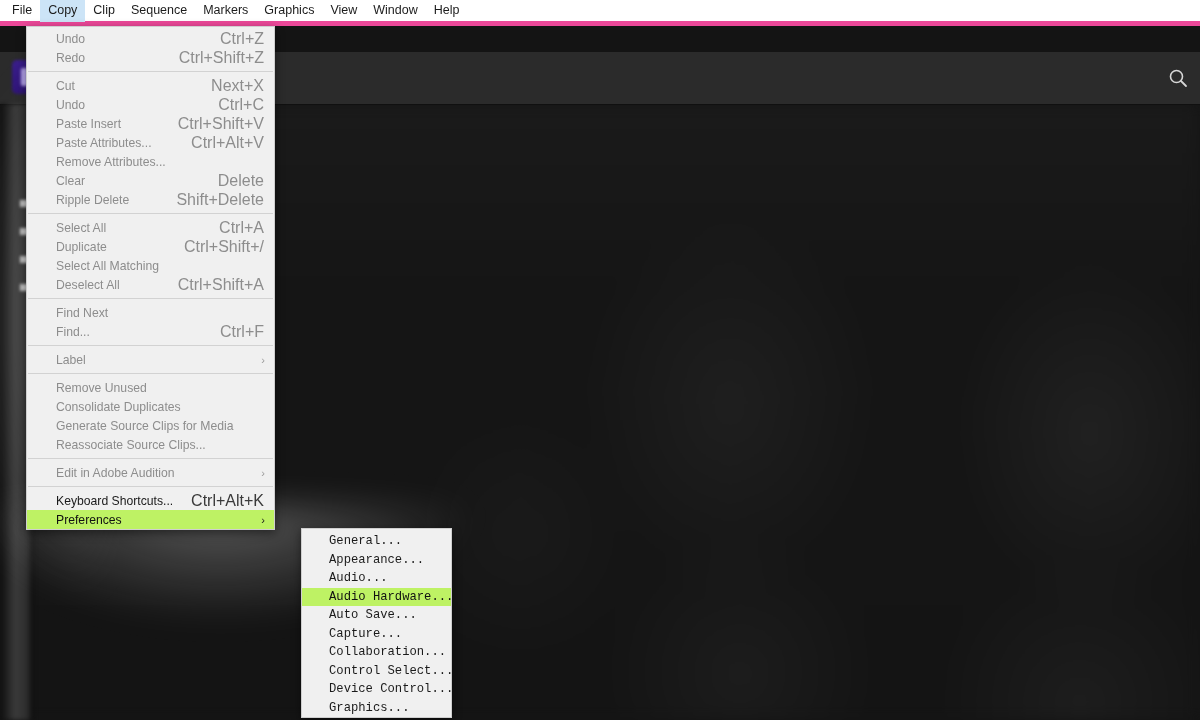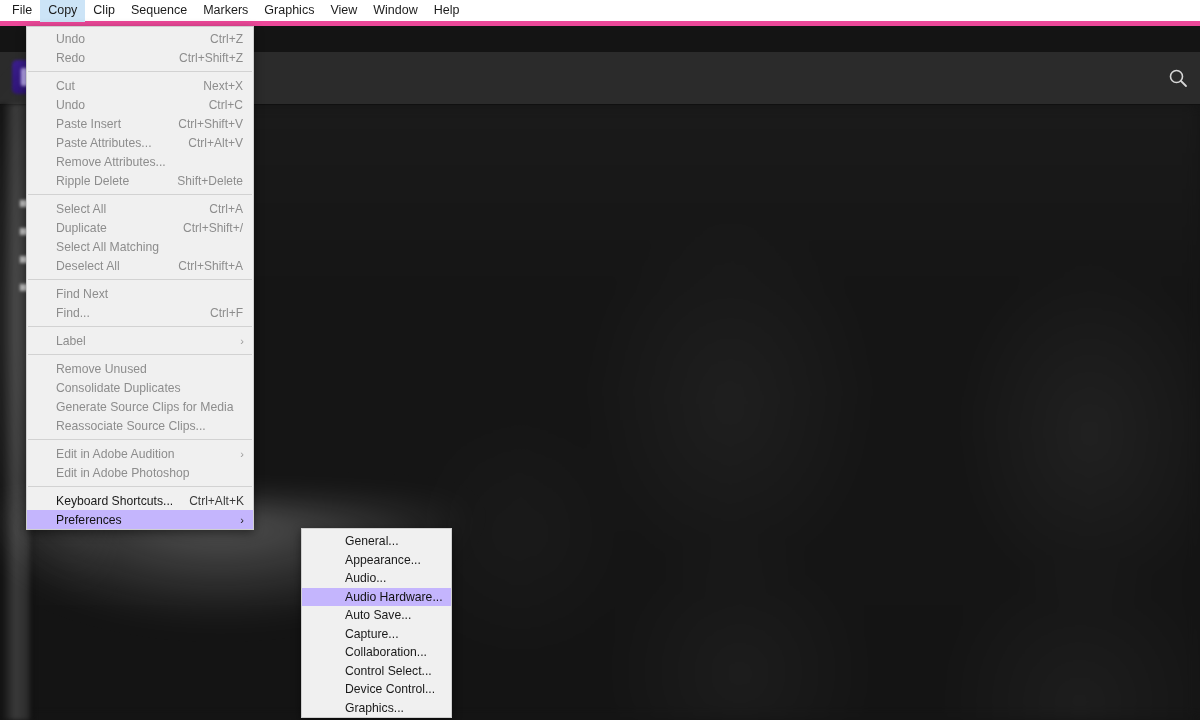--- a/index.html
+++ b/index.html
@@ -91,46 +91,46 @@
   .menu {
     position:absolute;
     background:#f0f0f0;
     border:1px solid #cfcfcf;
     box-shadow:0 3px 9px rgba(0,0,0,0.45);
     z-index:40;
     padding:2px 0;
     font-size:12.2px;
     color:#222;
   }
-  .menu-edit { left:26px; top:26px; width:228px; padding-bottom:0; }
+  .menu-edit { left:26px; top:26px; width:249px; padding-bottom:0; }
   .menu-prefs { left:301px; top:528px; width:151px; padding:3px 0 0 0; }
 
   .mi {
     position:relative;
     display:flex; align-items:center;
     height:19px;
     padding:0 10px 0 29px;
     white-space:nowrap;
     cursor:default;
   }
   .mi .lbl { flex:1 1 auto; }
-  .mi .acc { flex:0 0 auto; margin-left:16px; font-size:12px; }
+  .mi .acc { flex:0 0 auto; margin-left:16px; font-size:16px; }
   .mi.disabled .lbl, .mi.disabled .acc { color:#8d8d8d; }
   .mi.enabled .lbl { color:#1a1a1a; }
   .mi.enabled .acc { color:#3a3a3a; }
-  .mi.sel { background:#c4b5fd; }
+  .mi.sel { background:#bef264; }
   .mi.sel .lbl { color:#111; }
   .mi .arrow {
     position:absolute; right:9px; top:50%; transform:translateY(-50%);
     font-size:11px; line-height:1; color:#6f6f6f;
   }
   .mi.sel .arrow { color:#1a1a1a; }
   .mi.disabled .arrow { color:#9b9b9b; }
   .sep { height:1px; background:#d2d2d2; margin:4px 1px 4px 1px; }
-  .menu-prefs .mi { padding-left:43px; height:18.5px; }
+  .menu-prefs .mi { padding-left:27px; height:18.5px;font-family:Liberation Mono, monospace; }
 </style>
 </head>
 <body>
 
 <div id="root">
 
   <div class="app-bg">
     <div class="bg-workarea"></div>
     <div class="bg-panel-divider" style="left:455px;"></div>
     <div class="bg-panel-divider" style="left:915px;"></div>
@@ -187,20 +187,24 @@
         <span class="acc">Ctrl+Shift+V</span>
       </div>
       <div class="mi disabled">
         <span class="lbl">Paste Attributes...</span>
         <span class="acc">Ctrl+Alt+V</span>
       </div>
       <div class="mi disabled">
         <span class="lbl">Remove Attributes...</span>
       </div>
       <div class="mi disabled">
+        <span class="lbl">Clear</span>
+        <span class="acc">Delete</span>
+      </div>
+      <div class="mi disabled">
         <span class="lbl">Ripple Delete</span>
         <span class="acc">Shift+Delete</span>
       </div>
       <div class="sep"></div>
       <div class="mi disabled">
         <span class="lbl">Select All</span>
         <span class="acc">Ctrl+A</span>
       </div>
       <div class="mi disabled">
         <span class="lbl">Duplicate</span>
@@ -236,23 +240,20 @@
       <div class="mi disabled">
         <span class="lbl">Generate Source Clips for Media</span>
       </div>
       <div class="mi disabled">
         <span class="lbl">Reassociate Source Clips...</span>
       </div>
       <div class="sep"></div>
       <div class="mi disabled">
         <span class="lbl">Edit in Adobe Audition</span>
         <span class="arrow">›</span>
-      </div>
-      <div class="mi disabled">
-        <span class="lbl">Edit in Adobe Photoshop</span>
       </div>
       <div class="sep"></div>
       <div class="mi enabled">
         <span class="lbl">Keyboard Shortcuts...</span>
         <span class="acc">Ctrl+Alt+K</span>
       </div>
       <div class="mi enabled sel">
         <span class="lbl">Preferences</span>
         <span class="arrow">›</span>
       </div>

